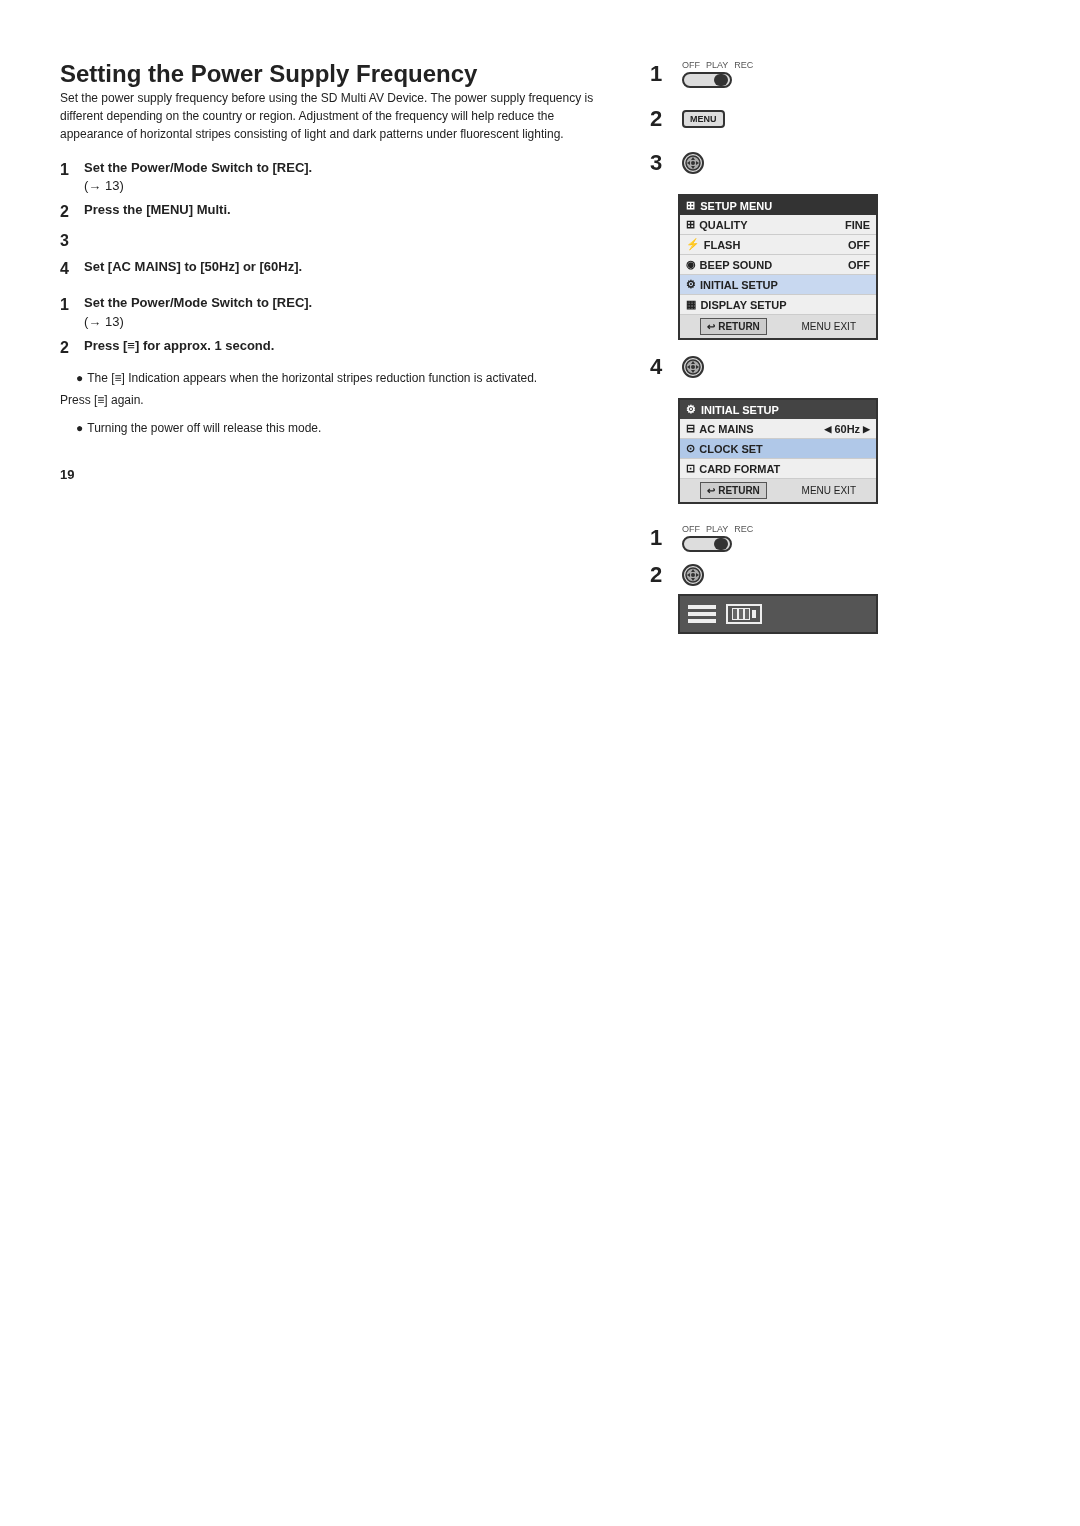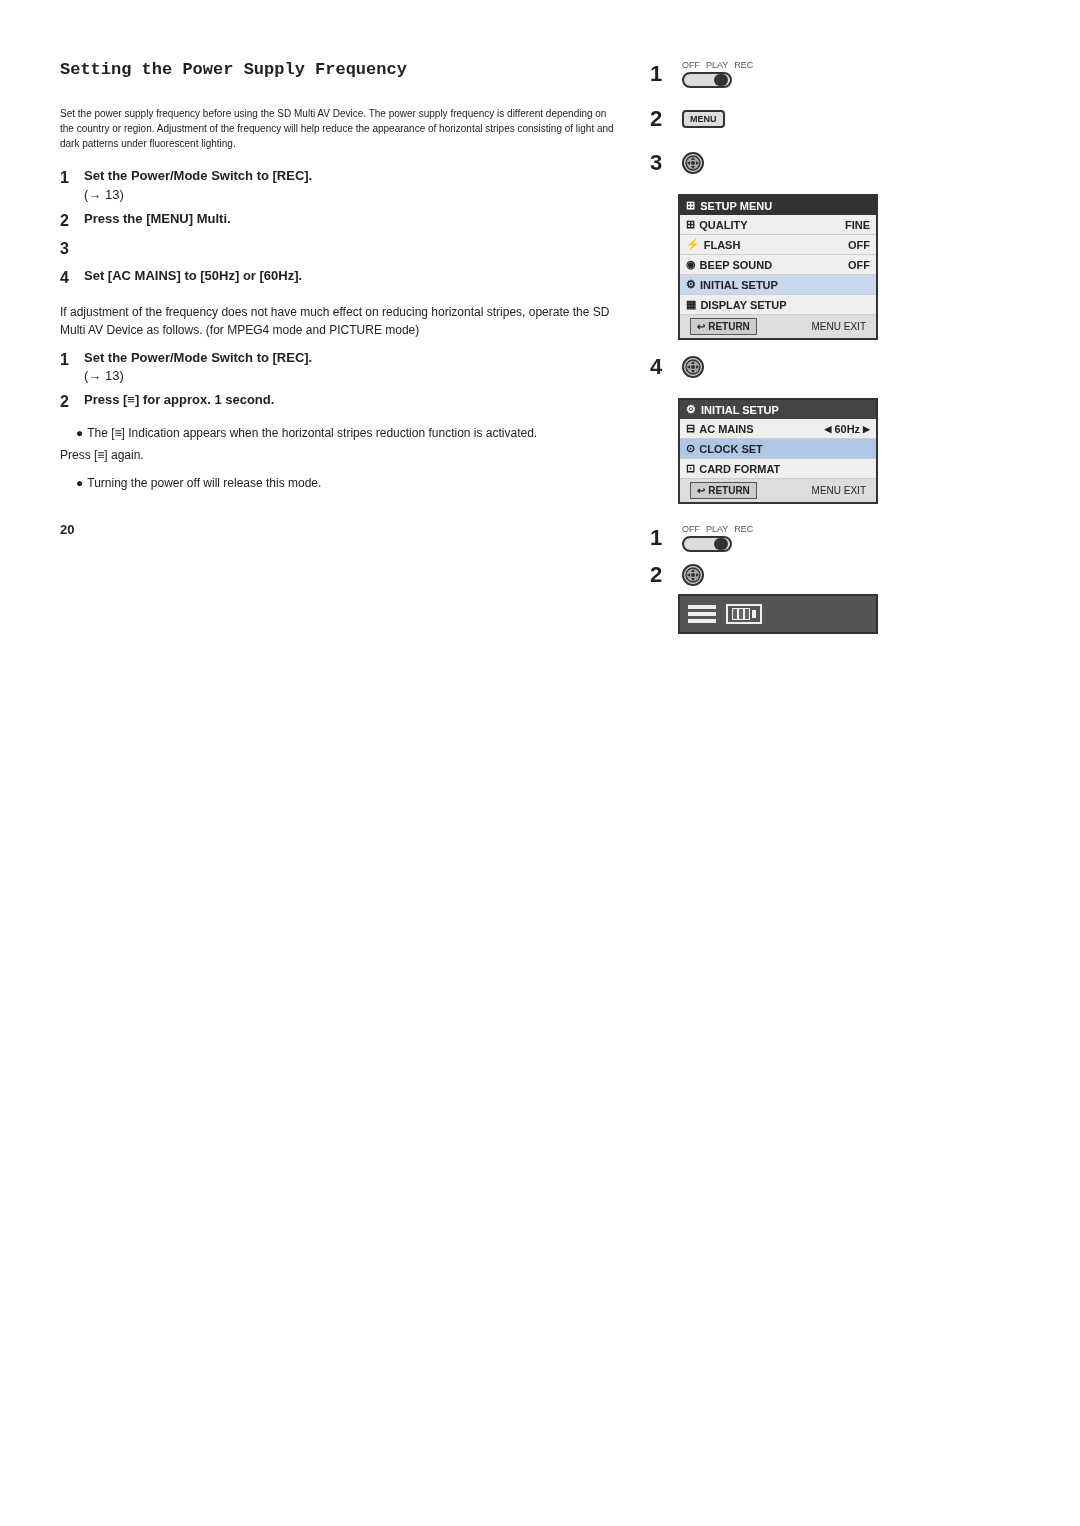--- a/index.html
+++ b/index.html
@@ -24,31 +24,30 @@
       max-width: 560px;
     }
 
     .right-col {
       width: 280px;
       flex-shrink: 0;
       padding-top: 0;
     }
 
     h1 {
-      font-size: 17px;
+      font-size: 24px;
       font-weight: 900;
-      font-family: Liberation Mono, monospace;
+      font-family: Liberation Sans, sans-serif;
       line-height: 1.2;
     }
 
     .intro-text {
-      font-size: 10px;
+      font-size: 12px;
       line-height: 1.5;
       margin-bottom: 16px;
-      margin-top: 26px;
     }
 
     .step-list {
       list-style: none;
       margin-bottom: 14px;
     }
 
     .step-list li {
       display: flex;
       gap: 8px;
@@ -180,21 +179,21 @@
 
     .menu-row-value {
       font-size: 11px;
       font-weight: bold;
     }
 
     .menu-footer {
       display: flex;
       justify-content: space-between;
       align-items: center;
-      padding: 3px 10px;
+      padding: 3px 20px;
       background: #ddd;
       font-size: 10px;
     }
 
     .return-btn {
       border: 1px solid #555;
       background: #ccc;
       padding: 2px 6px;
       font-size: 10px;
       font-weight: bold;
@@ -404,21 +403,20 @@
       </li>
       <li>
         <span class="step-num">4</span>
         <span class="step-text">
           <strong>Set [AC MAINS] to [50Hz] or [60Hz].</strong>
         </span>
       </li>
     </ul>
 
 
-    <p class="body-text">If adjustment of the frequency does not have much effect on reducing horizontal stripes, operate the SD Multi AV Device as follows. (for MPEG4 mode and PICTURE mode)</p>
 
     <ul class="sub-step-list">
       <li>
         <span class="step-num">1</span>
         <span class="step-text">
           <strong>Set the Power/Mode Switch to [REC].</strong><br>(→ 13)
         </span>
       </li>
       <li>
         <span class="step-num">2</span>
@@ -426,21 +424,21 @@
           <strong>Press [≡] for approx. 1 second.</strong>
         </span>
       </li>
     </ul>
 
     <p class="bullet-text">The [≡] Indication appears when the horizontal stripes reduction function is activated.</p>
 
     <p class="body-text">Press [≡] again.</p>
     <p class="bullet-text">Turning the power off will release this mode.</p>
 
-    <p class="page-number">20</p>
+    <p class="page-number">19</p>
   </div>
 
   <div class="right-col">
 
     <div class="right-step-block">
       <div class="right-step-row">
         <span class="big-step-num">1</span>
         <div>
           <div class="off-play-rec">
             <span>OFF</span>

